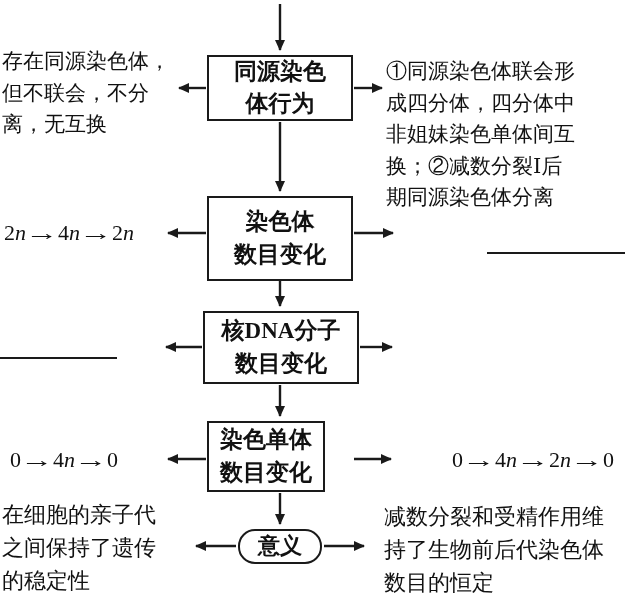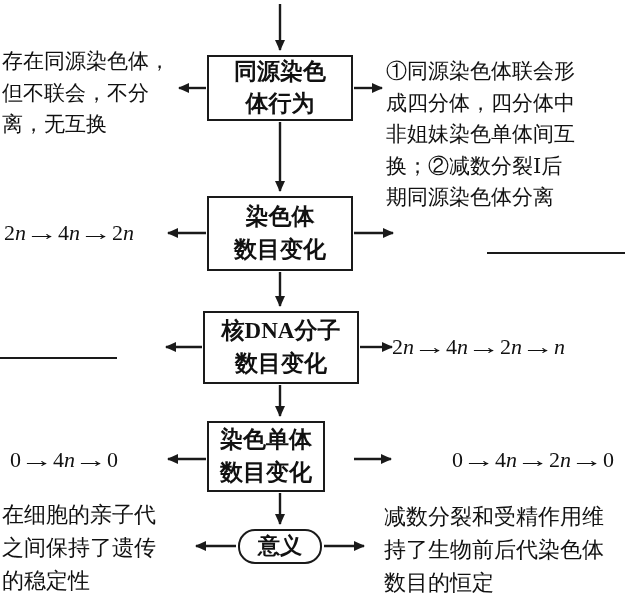--- a/index.html
+++ b/index.html
@@ -22,21 +22,21 @@
     position:absolute; white-space:pre-line; font-size:21px; line-height:1.5;
     z-index:2;
   }
   .seq { position:absolute; font-size:22px; white-space:nowrap; z-index:2; }
   .seq i { font-style:italic; }
   .arr { display:inline-block; font-style:normal; margin:0 5px; transform:scaleX(1.5); }
   .blank { position:absolute; border-top:2px solid #1a1a1a; z-index:2; }
 
   
   #box1 { left:207px; top:55px;  width:146px; height:66px; }
-  #box2 { left:207px; top:196px; width:146px; height:75px; }
+  #box2 { left:207px; top:196px; width:146px; height:85px; }
   #box3 { left:203px; top:311px; width:156px; height:73px; }
   #box4 { left:207px; top:421px; width:118px; height:71px; }
   #box5 { left:238px; top:529px; width:84px;  height:35px; }
 
   #note-left-1  { left:2px;   top:46px;  width:200px; }
   #note-right-1 { left:386px; top:8px;   width:238px;margin-top:48px; }
   #seq-left-2   { left:4px;   top:220px;text-align:right; }
   #blank-right-2{ left:487px; top:252px; width:138px; }
   #blank-left-3 { left:0px;   top:357px; width:117px; }
   #seq-right-3  { left:392px; top:334px; }
@@ -109,19 +109,18 @@
   <div class="note" id="note-left-5">在细胞的亲子代
 之间保持了遗传
 的稳定性</div>
 
   <div class="note" id="note-right-1">①同源染色体联会形
 成四分体，四分体中
 非姐妹染色单体间互
 换；②减数分裂Ⅰ后
 期同源染色体分离</div>
   <div class="blank" id="blank-right-2"></div>
-  <div class="seq" id="seq-right-3">2<i>n</i><span class="arr">→</span>4<i>n</i><span class="arr">→</span>2<i>n</i><span class="arr">→</span><i>n</i></div>
   <div class="seq" id="seq-right-4">0<span class="arr">→</span>4<i>n</i><span class="arr">→</span>2<i>n</i><span class="arr">→</span>0</div>
   <div class="note" id="note-right-5">减数分裂和受精作用维
 持了生物前后代染色体
 数目的恒定</div>
 
 </div>
 
 </body></html>

